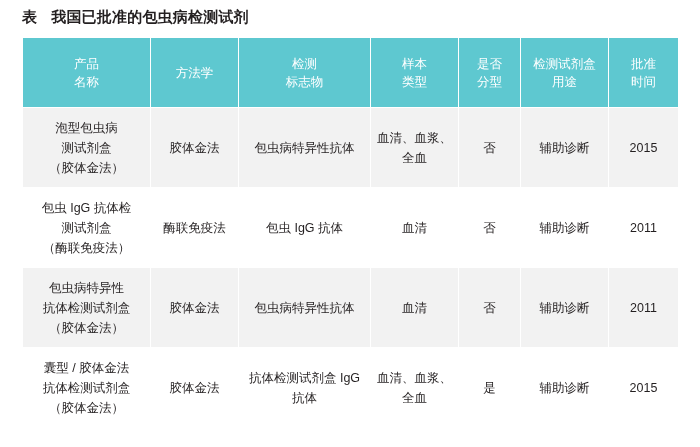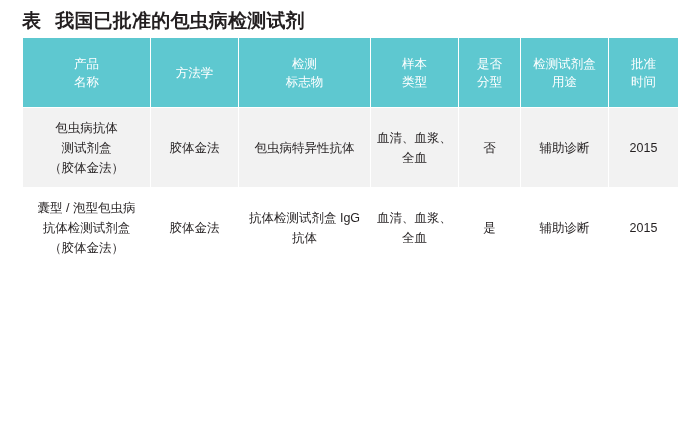--- a/index.html
+++ b/index.html
@@ -17,21 +17,21 @@
   .page {
     position: relative;
     width: 700px;
     height: 447px;
     box-sizing: border-box;
   }
   .caption {
     position: absolute;
     left: 22px;
     top: 8px;
-    font-size: 19px;
+    font-size: 15px;
     font-weight: bold;
     color: #231f20;
     letter-spacing: 0.2px;
     white-space: nowrap;
   }
   .caption .cap-label {
     display: inline-block;
     margin-right: 14px;
   }
   .table-wrap {
@@ -142,21 +142,21 @@
           </th>
           <th>
             <span class="hl">批准</span>
             <span class="hl">时间</span>
           </th>
         </tr>
       </thead>
       <tbody>
         <tr class="odd">
           <td class="name">
-            <span class="cl">包虫病抗体</span>
+            <span class="cl">泡型包虫病</span>
             <span class="cl">测试剂盒</span>
             <span class="cl">（胶体金法）</span>
           </td>
           <td>
             <span class="cl">胶体金法</span>
           </td>
           <td>
             <span class="cl">包虫病特异性抗体</span>
           </td>
           <td>
@@ -168,21 +168,71 @@
           </td>
           <td>
             <span class="cl">辅助诊断</span>
           </td>
           <td>
             <span class="cl">2015</span>
           </td>
         </tr>
         <tr class="even">
           <td class="name">
-            <span class="cl">囊型 / 泡型包虫病</span>
+            <span class="cl">包虫 IgG 抗体检</span>
+            <span class="cl">测试剂盒</span>
+            <span class="cl">（酶联免疫法）</span>
+          </td>
+          <td>
+            <span class="cl">酶联免疫法</span>
+          </td>
+          <td>
+            <span class="cl">包虫 IgG 抗体</span>
+          </td>
+          <td>
+            <span class="cl">血清</span>
+          </td>
+          <td>
+            <span class="cl">否</span>
+          </td>
+          <td>
+            <span class="cl">辅助诊断</span>
+          </td>
+          <td>
+            <span class="cl">2011</span>
+          </td>
+        </tr>
+        <tr class="odd">
+          <td class="name">
+            <span class="cl">包虫病特异性</span>
+            <span class="cl">抗体检测试剂盒</span>
+            <span class="cl">（胶体金法）</span>
+          </td>
+          <td>
+            <span class="cl">胶体金法</span>
+          </td>
+          <td>
+            <span class="cl">包虫病特异性抗体</span>
+          </td>
+          <td>
+            <span class="cl">血清</span>
+          </td>
+          <td>
+            <span class="cl">否</span>
+          </td>
+          <td>
+            <span class="cl">辅助诊断</span>
+          </td>
+          <td>
+            <span class="cl">2011</span>
+          </td>
+        </tr>
+        <tr class="even">
+          <td class="name">
+            <span class="cl">囊型 / 胶体金法</span>
             <span class="cl">抗体检测试剂盒</span>
             <span class="cl">（胶体金法）</span>
           </td>
           <td>
             <span class="cl">胶体金法</span>
           </td>
           <td>
             <span class="cl">抗体检测试剂盒 IgG</span>
             <span class="cl">抗体</span>
           </td>

